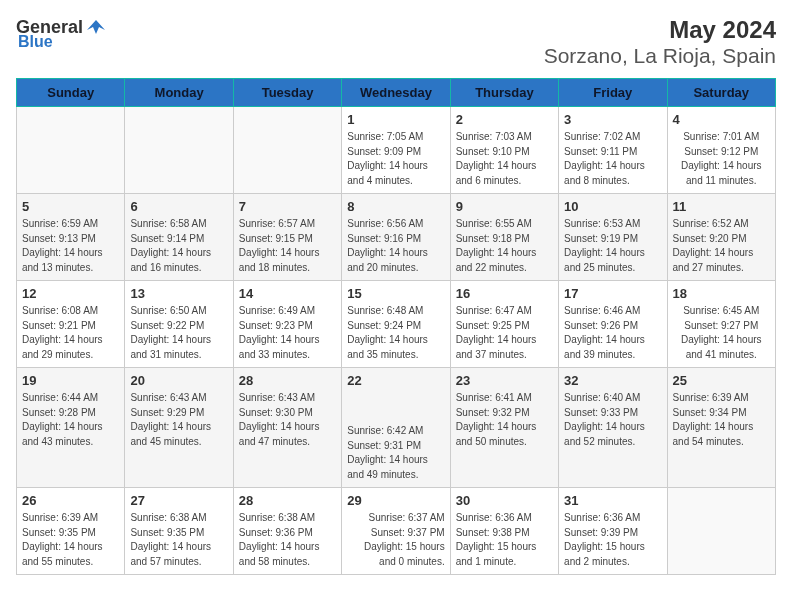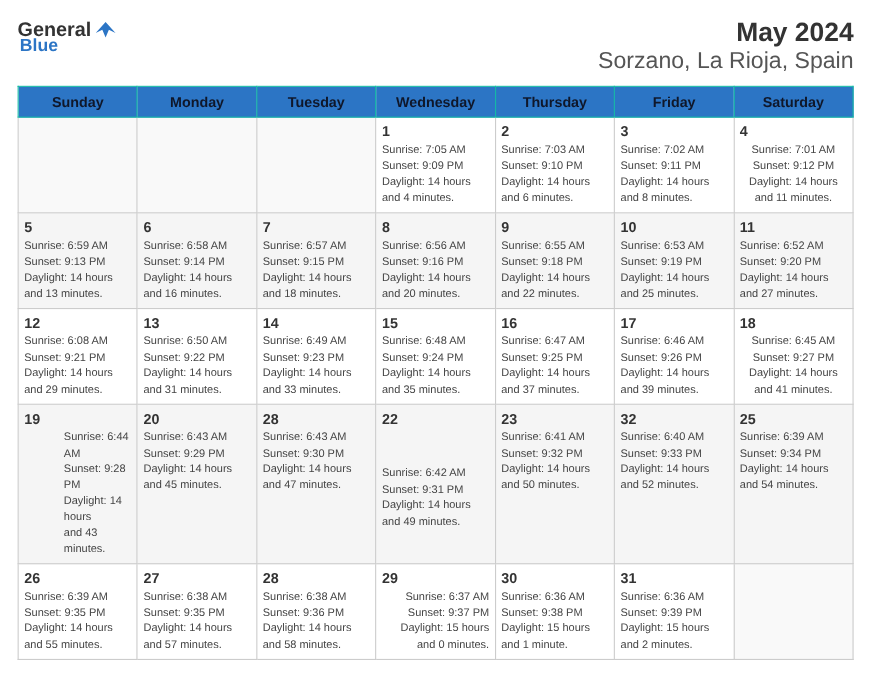--- a/index.html
+++ b/index.html
@@ -250,21 +250,21 @@
           <div class="day-number">18</div>
           <div class="day-info" style="white-space: pre-line; text-align: center;">Sunrise: 6:45 AM
 Sunset: 9:27 PM
 Daylight: 14 hours
 and 41 minutes.</div>
         </td>
       </tr>
       <tr>
         <td>
           <div class="day-number">19</div>
-          <div class="day-info" style="white-space: pre-line; margin-left: 36px;">Sunrise: 6:44 AM
+          <div class="day-info" style="white-space: pre-line;">Sunrise: 6:44 AM
 Sunset: 9:28 PM
 Daylight: 14 hours
 and 43 minutes.</div>
         </td>
         <td>
           <div class="day-number">20</div>
           <div class="day-info" style="white-space: pre-line;">Sunrise: 6:43 AM
 Sunset: 9:29 PM
 Daylight: 14 hours
 and 45 minutes.</div>

